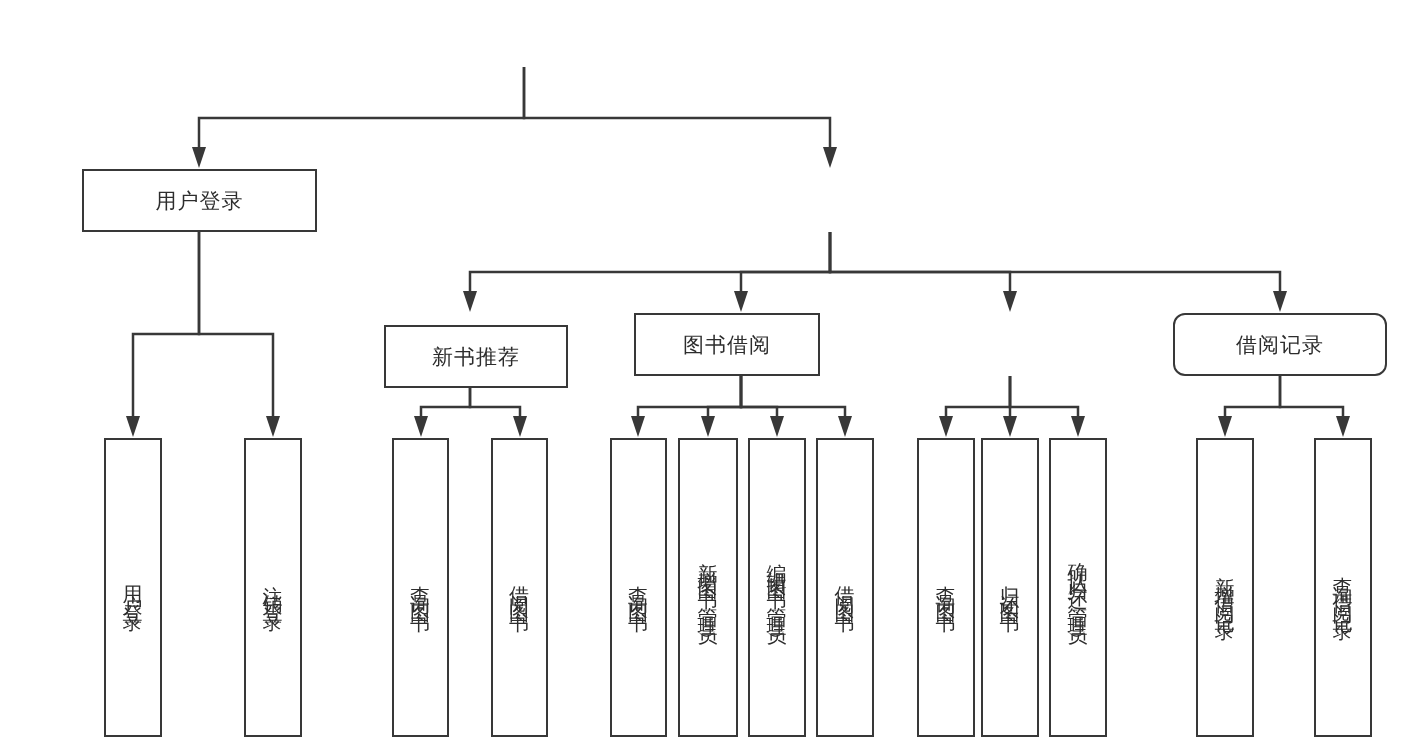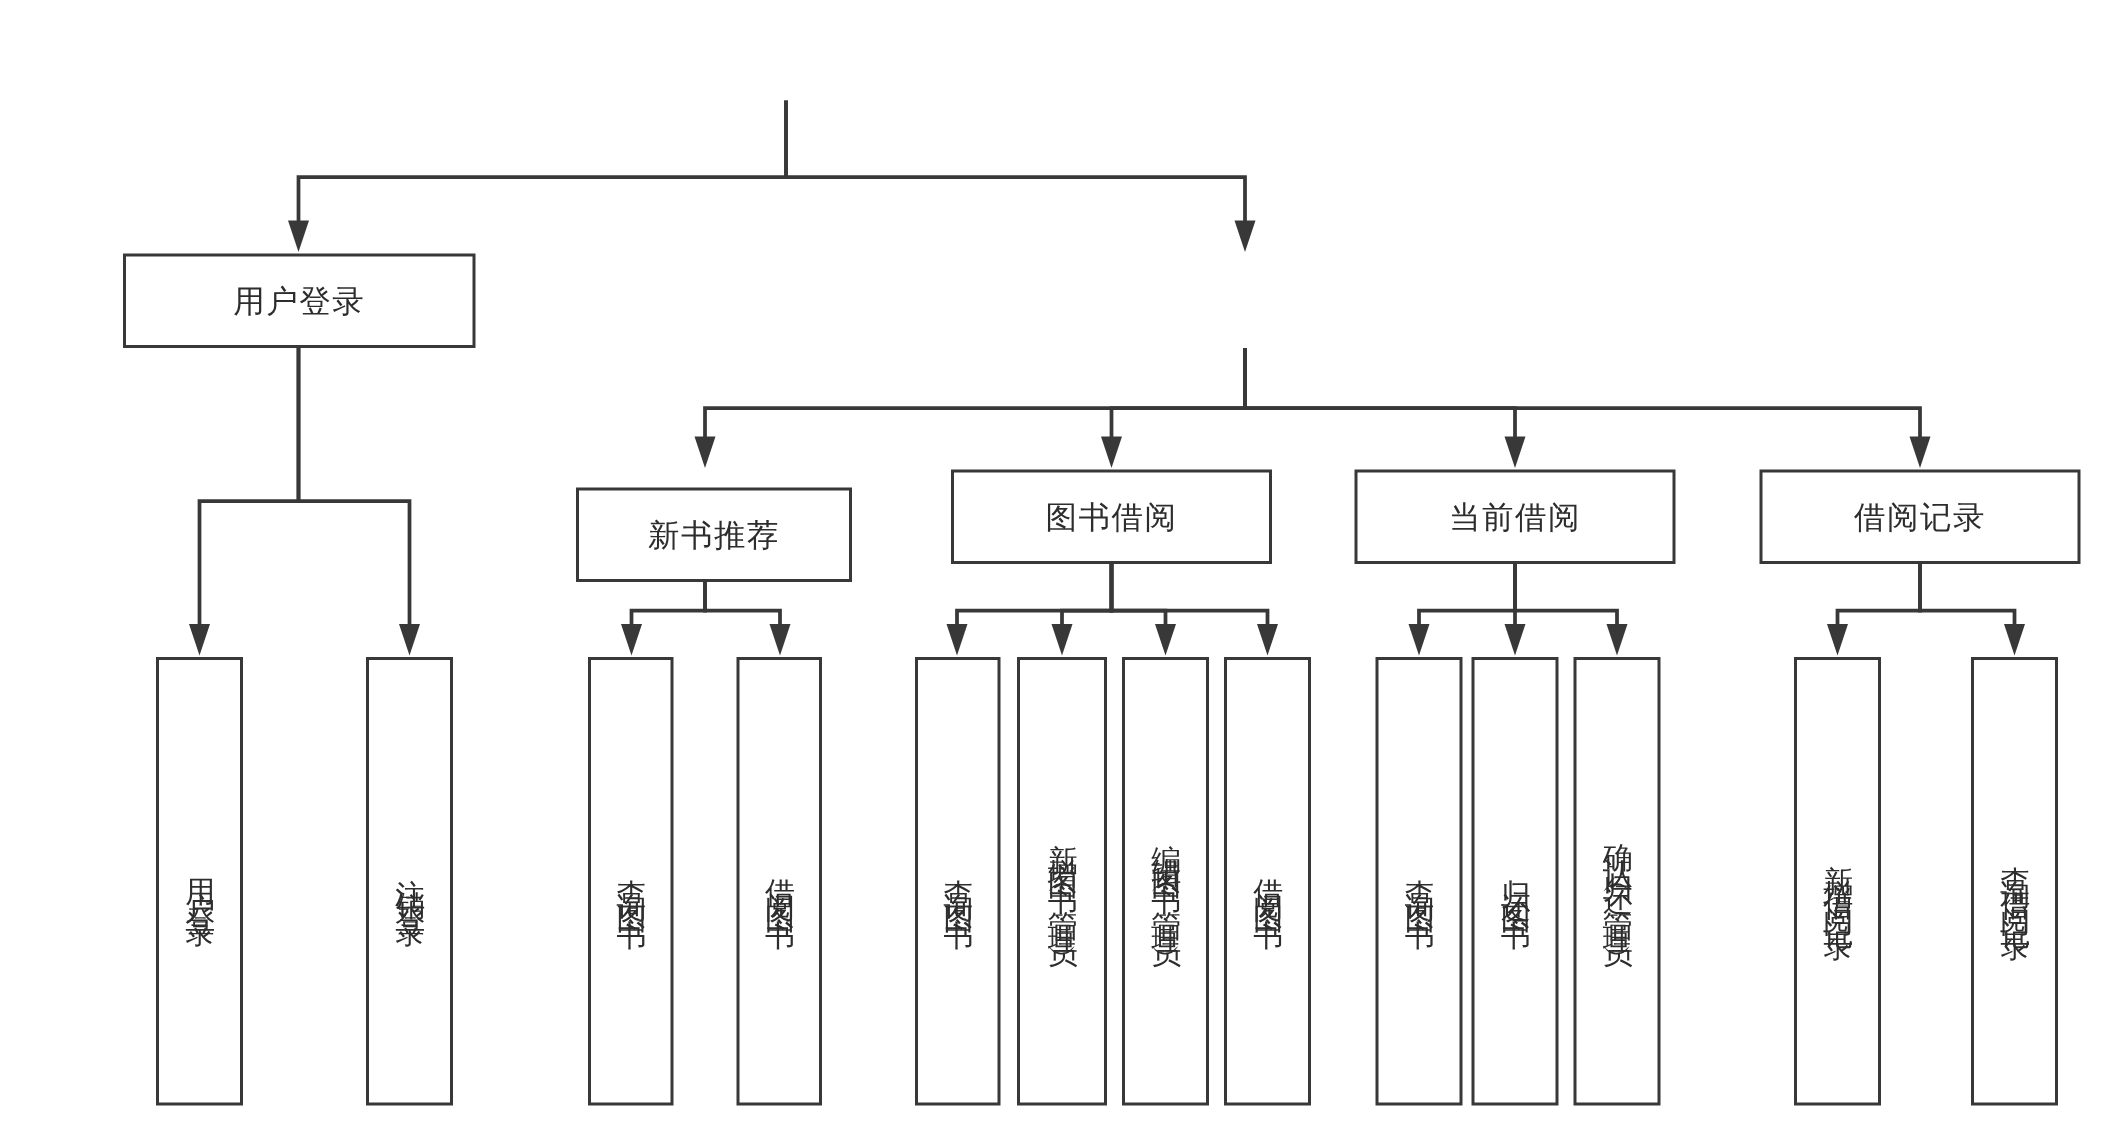--- a/index.html
+++ b/index.html
@@ -131,27 +131,24 @@
   </svg>
 
 
   <div class="box" style="left:82px;top:169px;width:235px;height:63px;">
     <span class="hlabel">用户登录</span>
   </div>
 
   <div class="box" style="left:384px;top:313px;width:184px;height:63px;margin-top:12px;">
     <span class="hlabel">新书推荐</span>
   </div>
-  <div class="box" style="left:634px;top:313px;width:214px;height:63px;">
+  <div class="box" style="left:634px;top:313px;width:186px;height:63px;">
     <span class="hlabel">图书借阅</span>
   </div>
-  <div class="box" style="left:903px;top:313px;width:214px;height:63px;">
-    <span class="hlabel">当前借阅</span>
-  </div>
-  <div class="box" style="left:1173px;top:313px;width:214px;height:63px;">
+  <div class="box" style="left:1173px;top:313px;width:214px;height:63px;border-radius:12px;">
     <span class="hlabel">借阅记录</span>
   </div>
 
   <div class="box vbox" style="left:104px;width:58px;">
     <span class="vlabel">用户登录</span>
   </div>
   <div class="box vbox" style="left:244px;width:58px;">
     <span class="vlabel">注销登录</span>
   </div>
 

